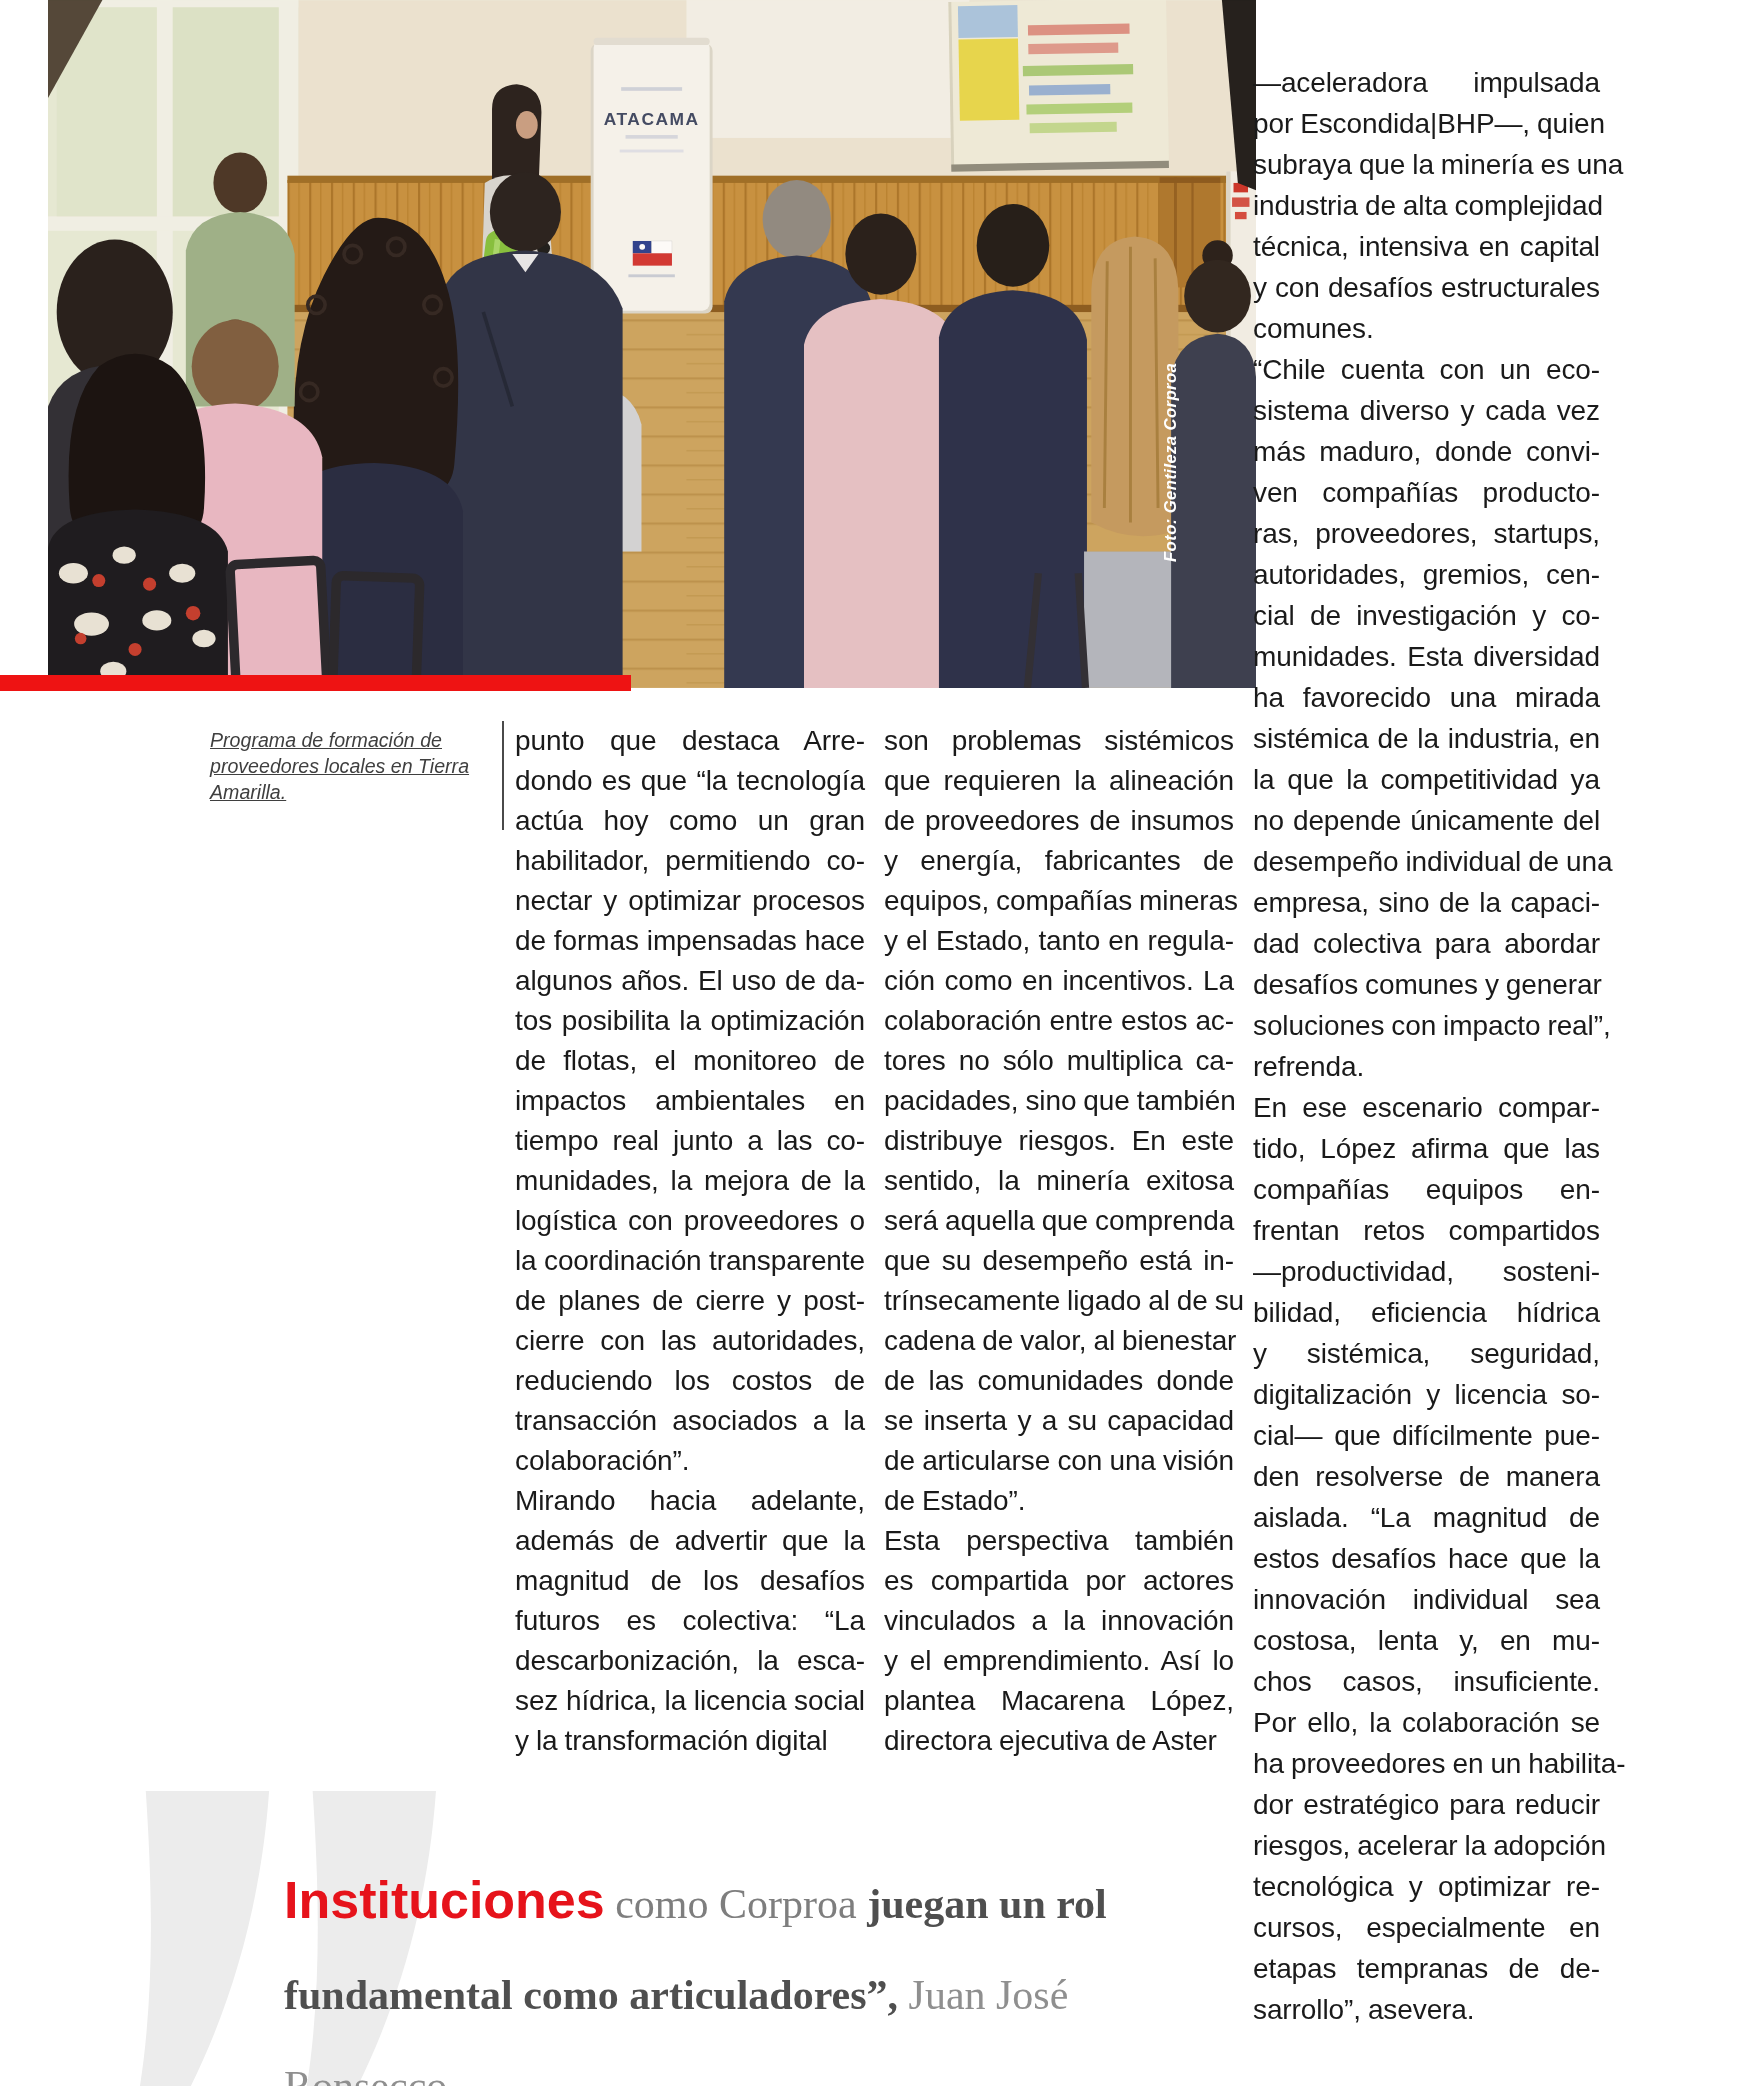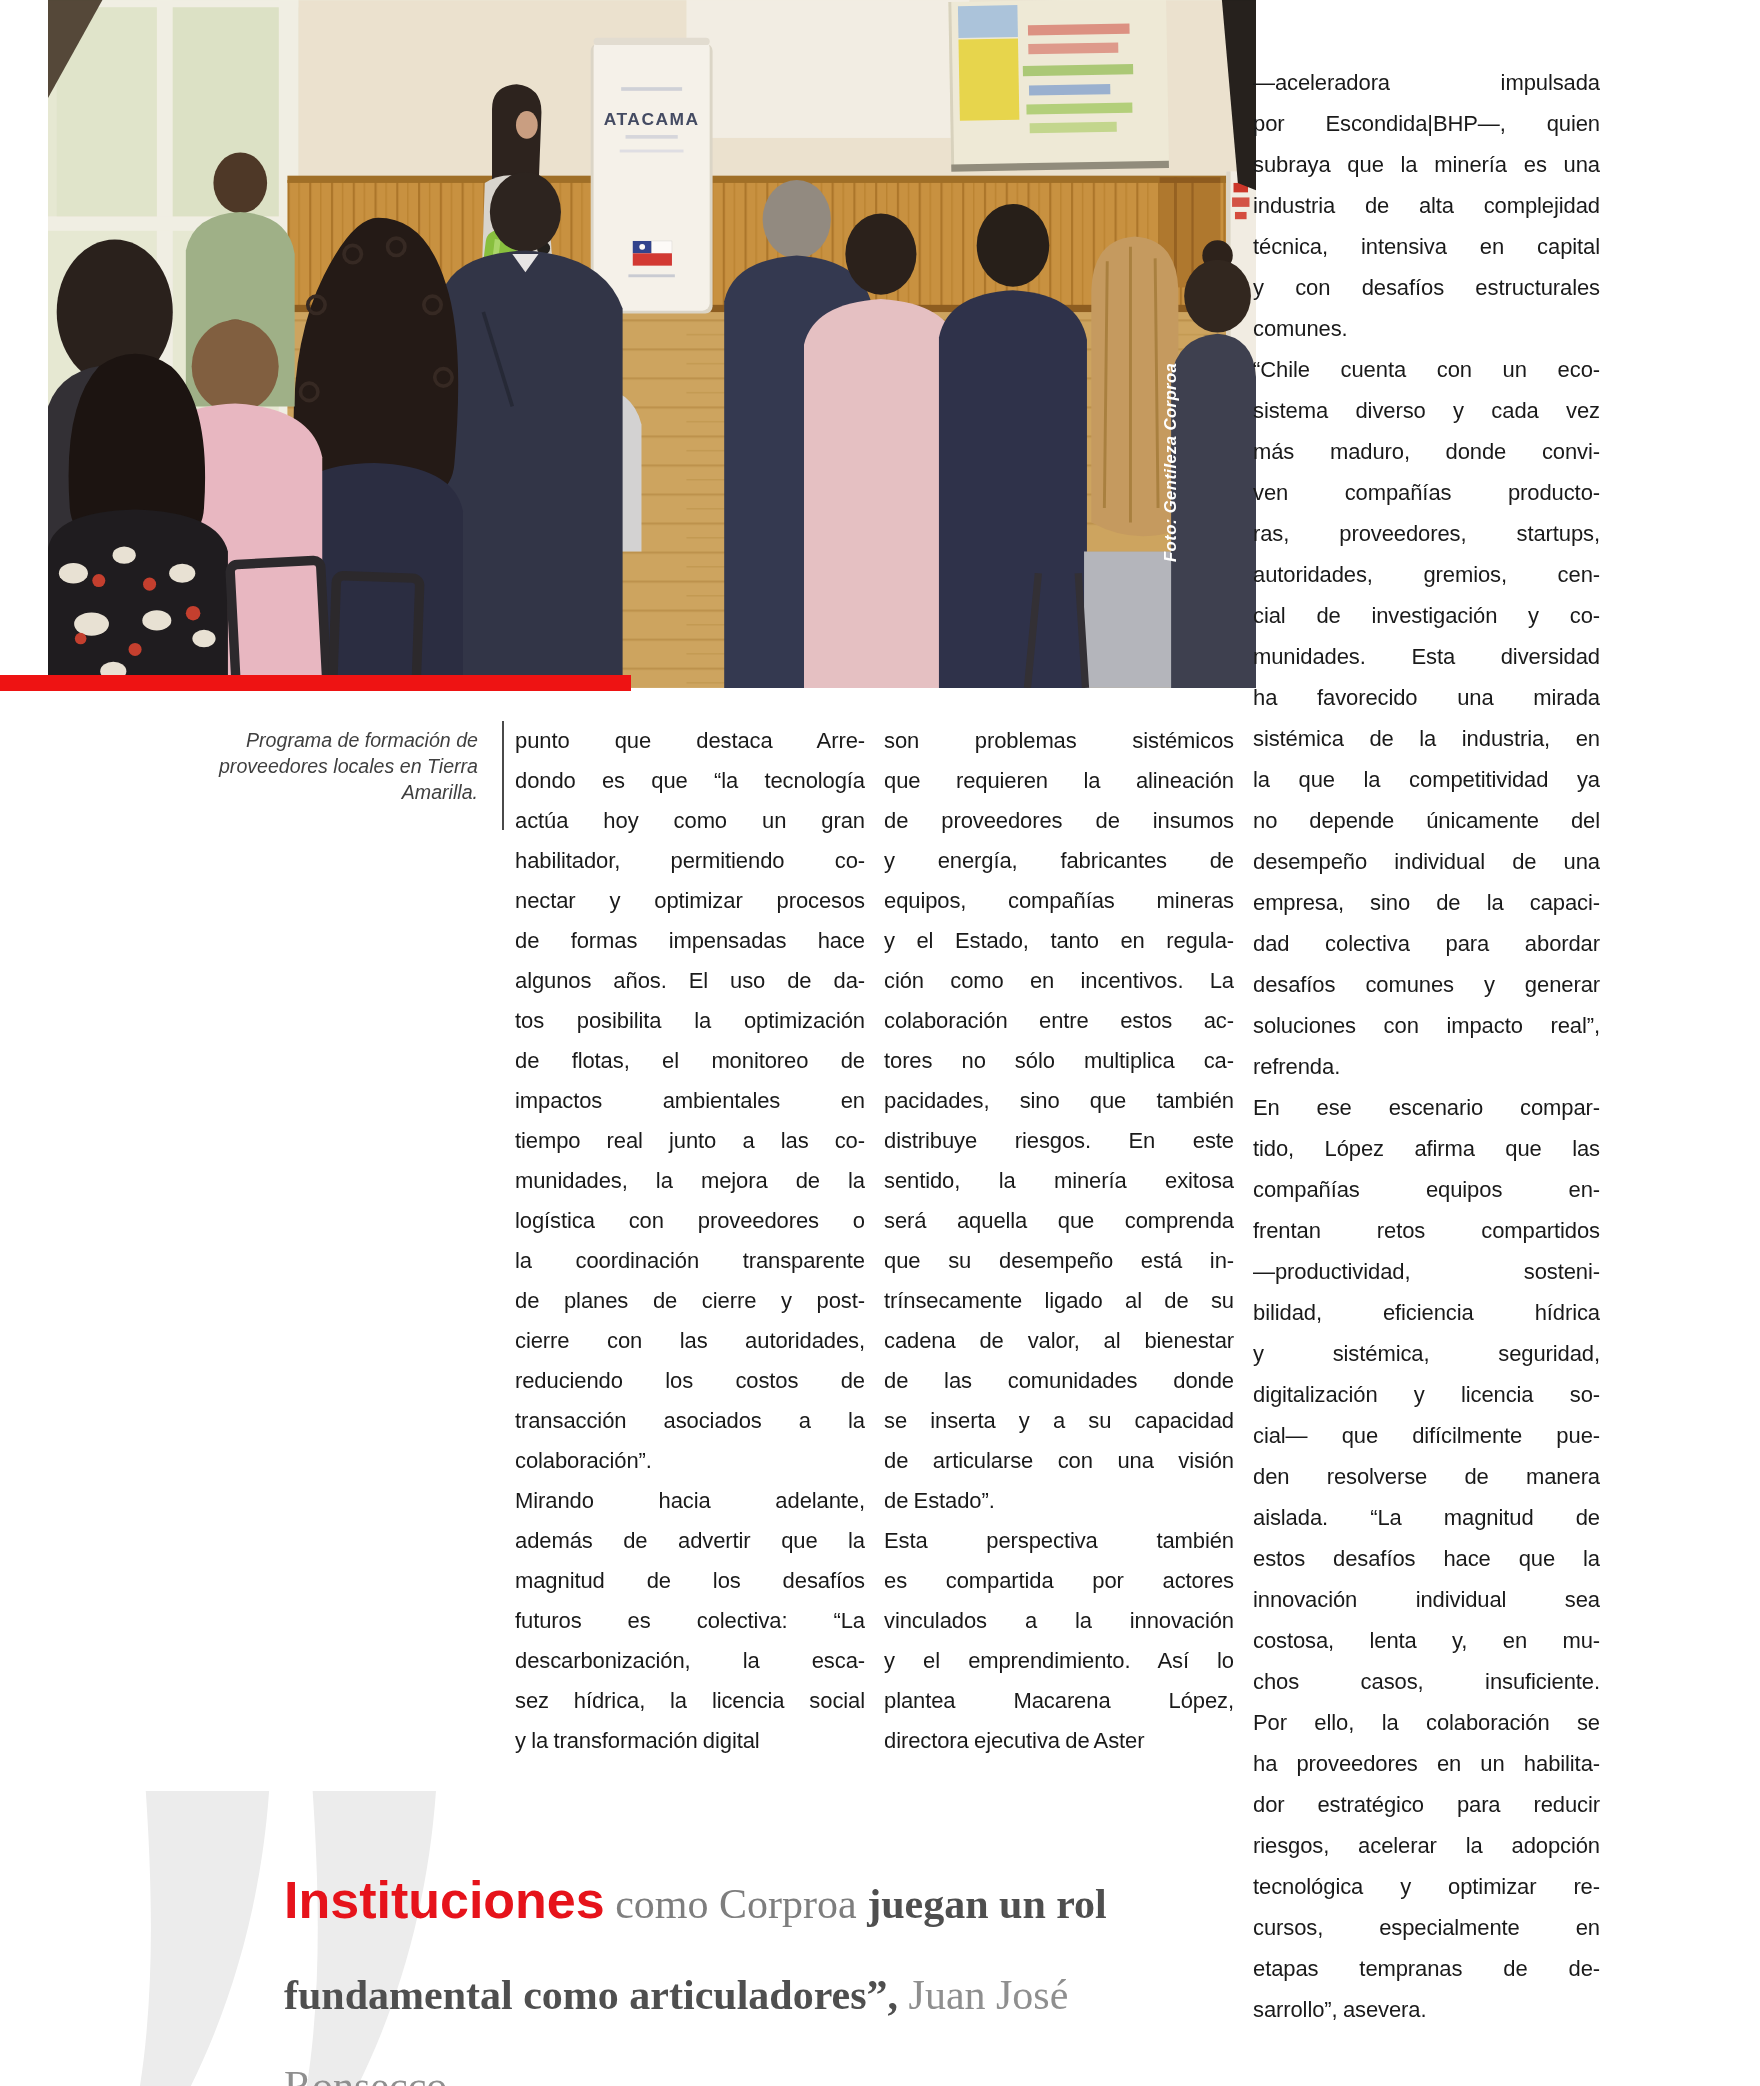--- a/index.html
+++ b/index.html
@@ -4,26 +4,26 @@
 <style>
   html,body{margin:0;padding:0;background:#ffffff;}
   body{width:1760px;height:2087px;font-family:"Liberation Sans",sans-serif;}
   .page{position:relative;width:1760px;height:2087px;overflow:hidden;background:#fff;}
 
   .photo{position:absolute;left:0;top:0;width:1208px;height:688px;overflow:hidden;margin-left:48px;}
   .accent-bar{position:absolute;left:0;top:675px;width:631px;height:16px;background:var(--accent-bar,#ee1313);}
   .photo-credit{position:absolute;left:1161px;top:562px;transform:rotate(-90deg);transform-origin:0 0;
     font:italic 700 16.7px "Liberation Sans",sans-serif;color:#ffffff;letter-spacing:0.4px;white-space:nowrap;}
 
-  .caption{position:absolute;left:210px;top:727px;width:268px;text-align:right;
-    font:italic 400 19.6px/26px "Liberation Sans",sans-serif;color:#3f3f3f;}
+  .caption{position:absolute;left:210px;top:727px;width:268px;
+    font:italic 400 19.6px/26px "Liberation Sans",sans-serif;color:#3f3f3f;text-decoration:underline;}
   .caption-rule{position:absolute;left:502px;top:721px;width:2.2px;height:109px;background:#4a4a4a;}
 
   .col{position:absolute;width:350px;color:var(--body-text,#1a1a1a);
-    font-family:"Liberation Sans",sans-serif;font-size:22px;line-height:40px;
+    font-family:"Liberation Sans",sans-serif;font-size:28px;line-height:40px;
     letter-spacing:-0.1px;word-spacing:-0.7px;}
   .col .line{text-align:justify;text-align-last:justify;white-space:nowrap;height:40px;overflow:visible;}
   .col .line.flush{text-align-last:left;}
   #col1{left:515px;top:721px;}
   #col2{left:884px;top:721px;}
   #col3{left:1253px;top:62px;width:347px;line-height:41px;}
   #col3 .line{height:41px;}
 
   .quote-block{position:absolute;left:284px;top:1855px;width:856px;
     font-family:"Liberation Serif",serif;font-size:42px;line-height:91px;}

